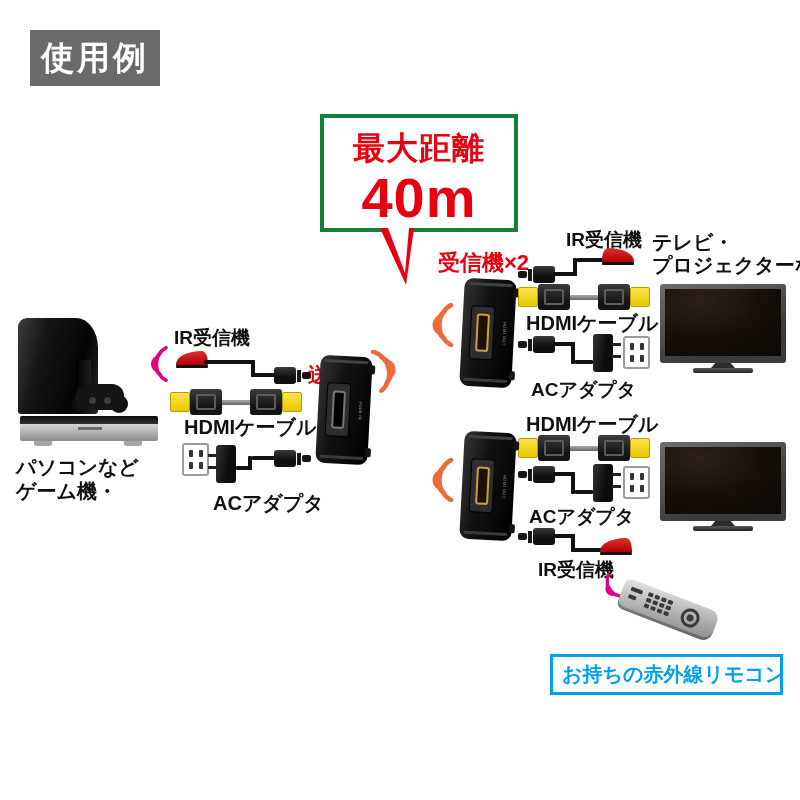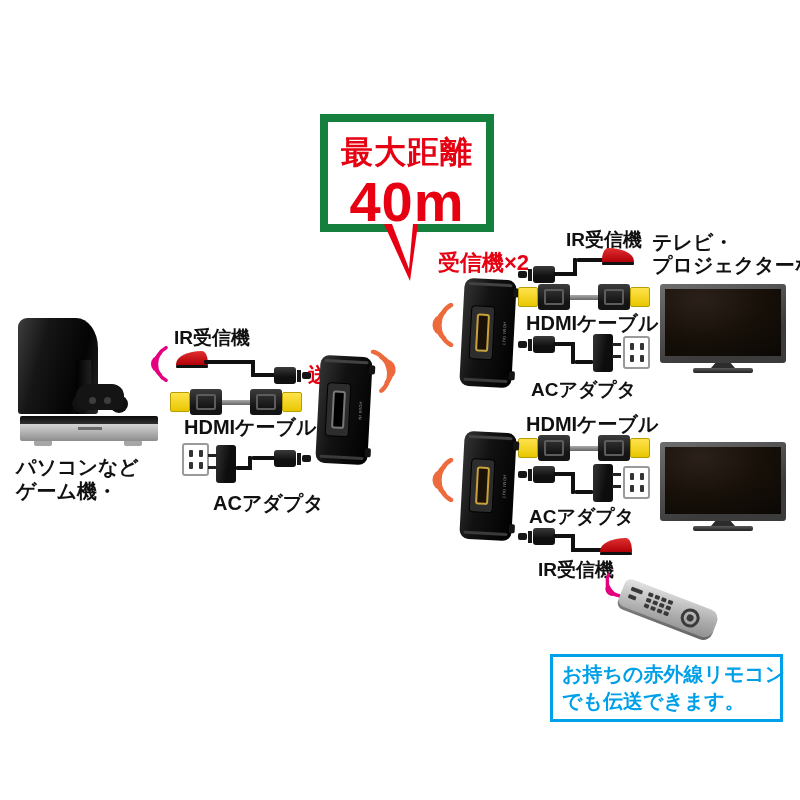--- a/index.html
+++ b/index.html
@@ -7,22 +7,22 @@
   #canvas { position:relative; width:800px; height:800px; background:#fff; overflow:hidden; }
   .lbl { position:absolute; font-weight:700; font-size:19px; color:#111; white-space:nowrap; }
   .lbl-red { position:absolute; font-weight:800; font-size:21px; color:#e60012; white-space:nowrap; }
 
   
   .badge { position:absolute; left:30px; top:30px; width:130px; height:56px; background:#6a6a6a;
            color:#fff; font-size:33px; font-weight:700; letter-spacing:3px;
            display:flex; align-items:center; justify-content:center; }
 
   
-  .bubble { position:absolute; left:320px; top:114px; width:174px; height:118px;
-            border:8px solid #15803d; background:#fff; }
+  .bubble { position:absolute; left:320px; top:114px; width:198px; height:118px;
+            border:4px solid #15803d; background:#fff; }
   .bubble-t1 { margin-top:9px; text-align:center; font-size:32px; font-weight:800; color:#e60012; letter-spacing:1px; }
   .bubble-t2 { text-align:center; font-size:56px; font-weight:800; color:#e60012; line-height:0.95; letter-spacing:1px; }
   .tail-outer { position:absolute; left:56px; bottom:-57px; width:0; height:0;
                 border-top:57px solid #e60012; border-left:26px solid transparent; border-right:8px solid transparent; }
   .tail-inner { position:absolute; left:64px; bottom:-45px; width:0; height:0;
                 border-top:45px solid #fff; border-left:17px solid transparent; border-right:4px solid transparent; }
   .tail-cover { position:absolute; left:62px; bottom:-4px; width:21px; height:5px; background:#fff; }
 
   
   .waves { position:absolute; width:32px; height:44px; }
@@ -135,20 +135,23 @@
   
   .note { position:absolute; left:550px; top:654px; width:233px; border:3px solid #00a0e9;
           color:#00a0e9; font-weight:800; font-size:20px; line-height:27px; padding:4px 9px;
           white-space:nowrap; }
 </style>
 </head>
 <body>
 
 <div id="canvas">
 
+  <div class="badge">
+    <span>使用例</span>
+  </div>
 
   <div class="bubble">
     <div class="bubble-t1">最大距離</div>
     <div class="bubble-t2">40m</div>
     <i class="tail-cover"></i>
     <i class="tail-outer"></i>
     <i class="tail-inner"></i>
   </div>
 
   <div class="console">
@@ -421,16 +424,15 @@
         <span></span>
         <span></span>
       </span>
     <span class="ring">
         <i></i>
       </span>
   </div>
 
   <div class="note">
     <div>お持ちの赤外線リモコン</div>
-    <div>でも伝送できます。</div>
   </div>
 
 </div>
 
 </body></html>

